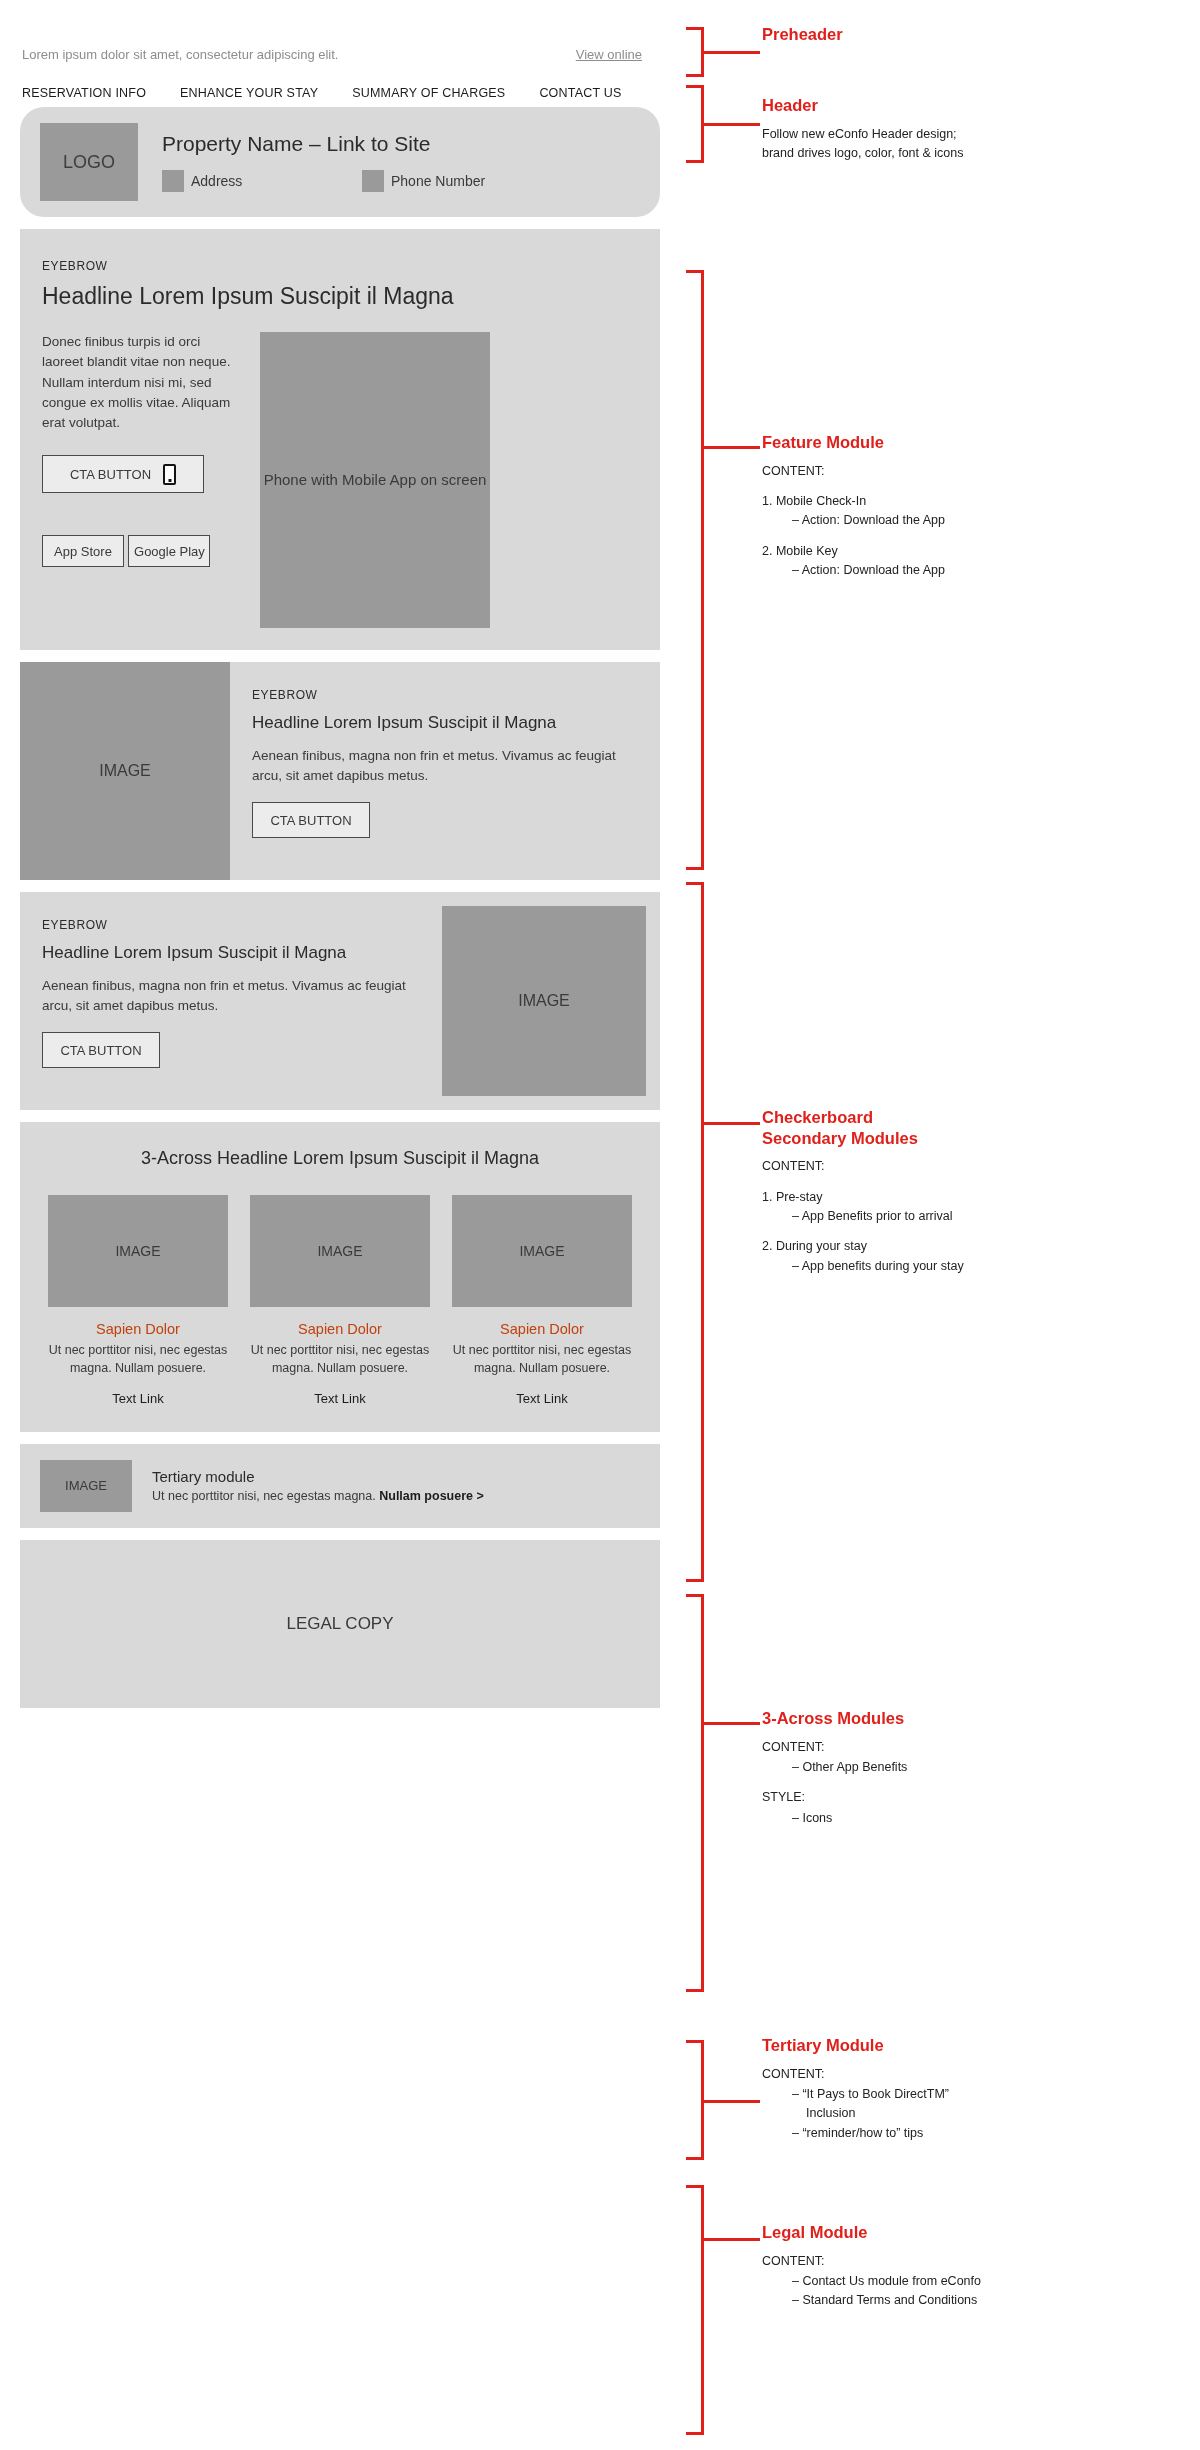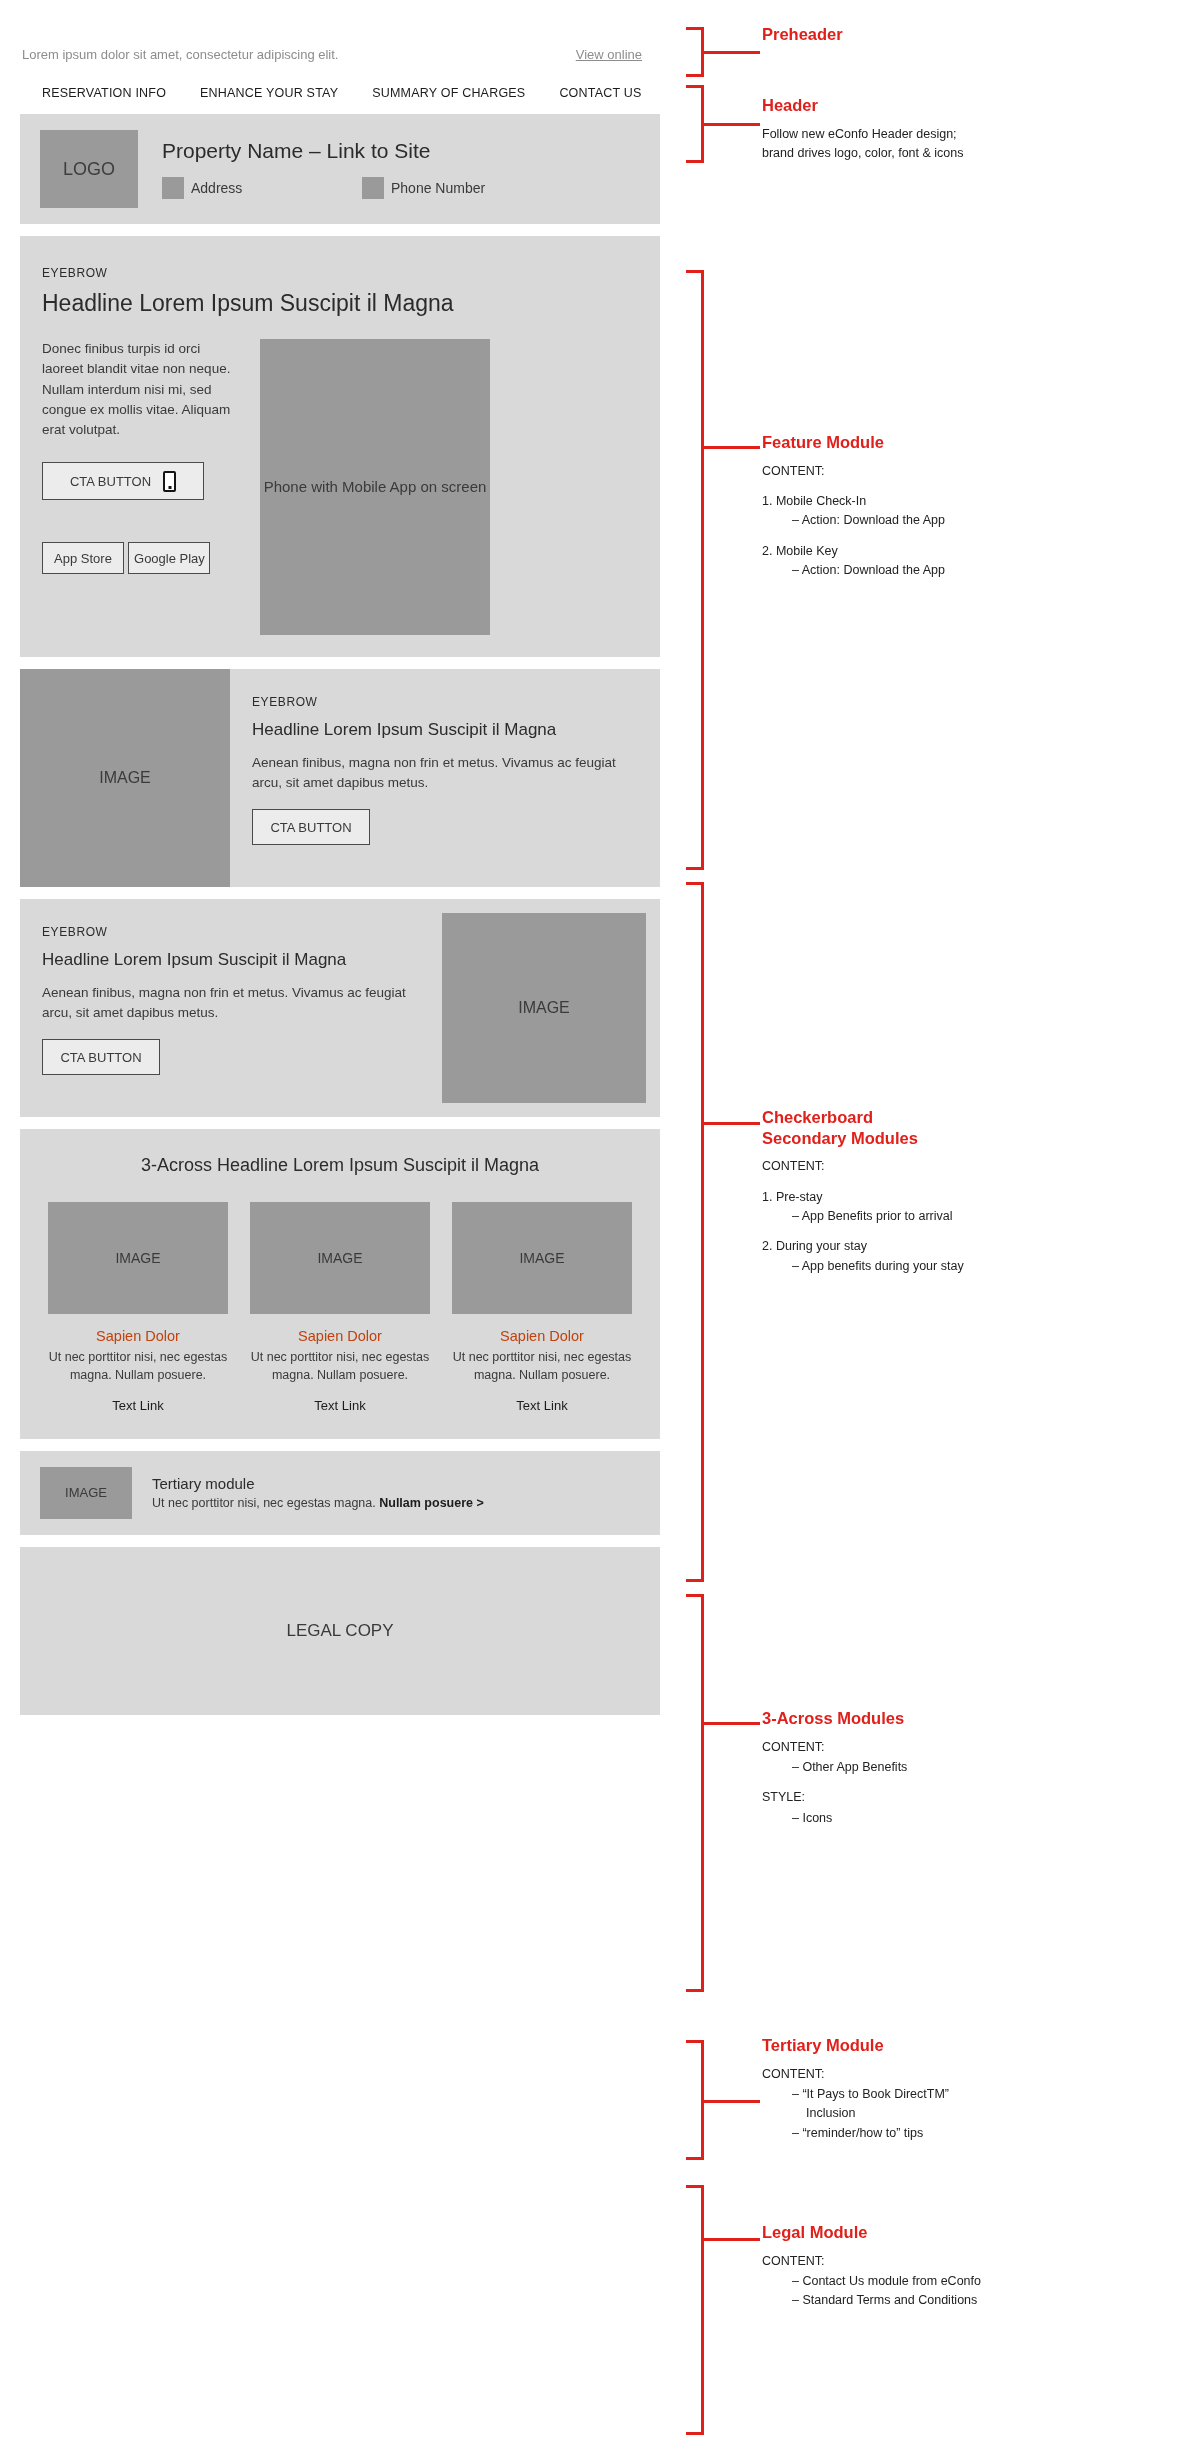--- a/index.html
+++ b/index.html
@@ -43,39 +43,39 @@
     font-size: 13px;
     color: #8d8d8d;
     text-decoration: underline;
   }
 
   
   .navbar {
     display: flex;
     align-items: flex-end;
     gap: 0;
-    padding: 6px 0 14px 2px;
-    margin-left: 20px;
+    padding: 6px 0 7px 2px;
   }
   .nav-item {
     font-size: 12.5px;
     letter-spacing: 0.2px;
     color: #1c1c1c;
     white-space: nowrap;
     padding-right: 34px;
   }
 
   
   .header-block {
     background: #d9d9d9;
     height: 110px;
     display: flex;
     align-items: center;
     padding: 0 20px;
     gap: 24px;
+    border-radius: 24px;
   }
   .logo-box {
     width: 98px;
     height: 78px;
     background: #9a9a9a;
     display: flex;
     align-items: center;
     justify-content: center;
     font-size: 18px;
     color: #3e3e3e;

